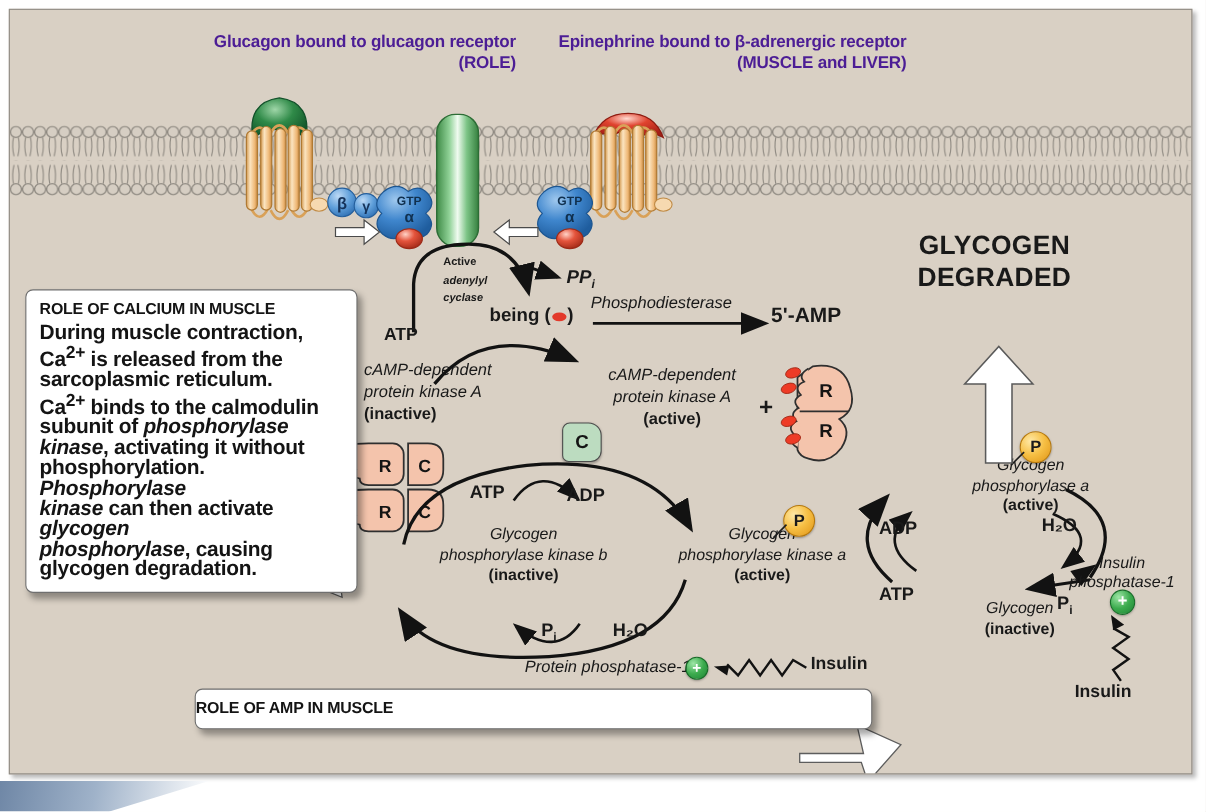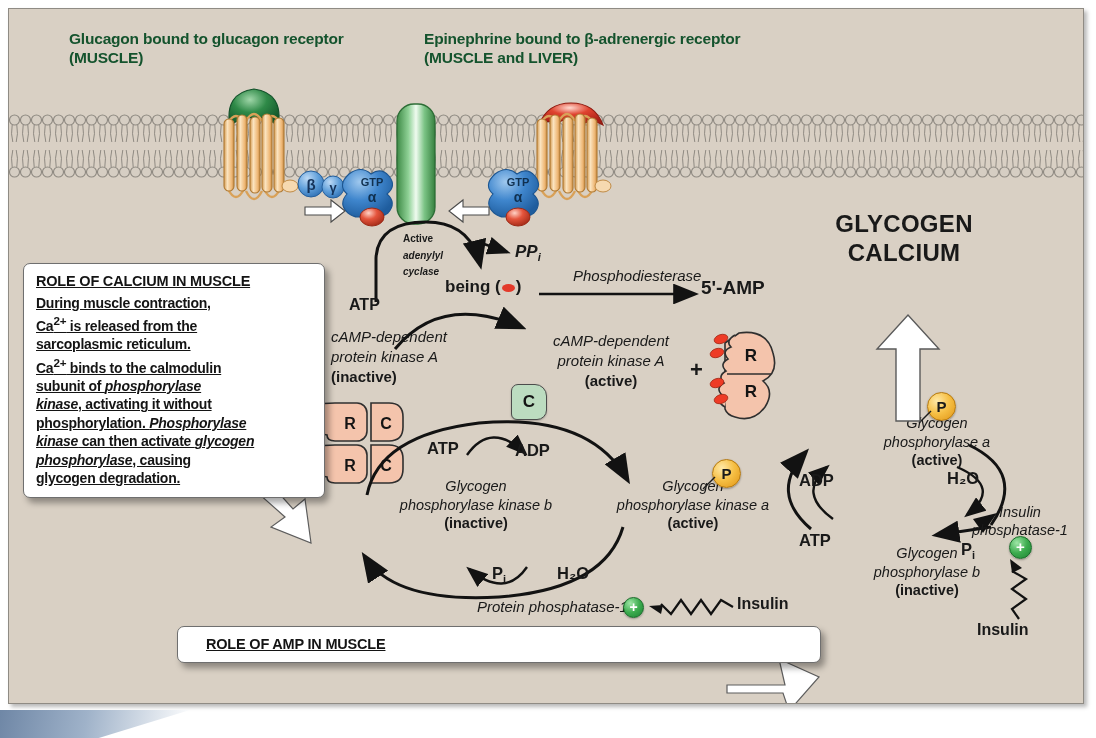--- a/index.html
+++ b/index.html
@@ -7,38 +7,37 @@
   #stage{
     position:relative;width:1096px;height:738px;overflow:hidden;background:#ffffff;
   }
   #panel{
     position:absolute;left:8px;top:8px;width:1074px;height:694px;
     background:#d9d0c4;border:1px solid #8f8b84;
     box-shadow:3px 3px 4px rgba(0,0,0,.28);
     overflow:hidden;
   }
   .ttl{
-    position:absolute;text-align:left;color:#14532d;font-weight:bold;
+    position:absolute;text-align:right;color:#4c1d95;font-weight:bold;
     font-size:15.5px;line-height:19px;letter-spacing:-0.2px;
   }
   
   #membrane{position:absolute;left:0;top:105px;width:1074px;height:64px;}
   
   .t{position:absolute;color:#191919;white-space:nowrap;}
   .bold{font-weight:bold;}
   .ital{font-style:italic;}
   
   .callout{
     position:absolute;background:#ffffff;border:1px solid #6f6f6f;border-radius:7px;
     box-shadow:4px 5px 6px rgba(0,0,0,.35);
     color:#141414;
-    text-decoration:underline;
   }
   .callout .hd{font-weight:bold;font-size:14.5px;letter-spacing:-.2px;}
-  .callout .bd{font-weight:bold;font-size:14px;line-height:18.4px;letter-spacing:-.25px;}
+  .callout .bd{font-weight:bold;font-size:19px;line-height:18.4px;letter-spacing:-.25px;}
   .callout .bd i{font-style:italic;}
   
   .pcirc{
     position:absolute;border-radius:50%;
     background:radial-gradient(circle at 33% 30%, #ffe9a8 0%, #f6bf44 48%, #e09415 100%);
     border:1px solid #b5780d;
     color:#1a1a1a;font-weight:bold;text-align:center;
     box-shadow:0 1px 2px rgba(0,0,0,.35);
   }
   .plus{
@@ -61,21 +60,21 @@
   }
 </style>
 </head>
 <body>
 
 <div id="stage">
  <div id="panel">
 
   <div class="ttl" style="left:60px;top:20px;width:400px;">
     <div>Glucagon bound to glucagon receptor</div>
-    <div>(MUSCLE)</div>
+    <div>(ROLE)</div>
   </div>
   <div class="ttl" style="left:415px;top:20px;width:400px;">
     <div>
       <span>Epinephrine bound to β-adrenergic receptor</span>
     </div>
     <div>(MUSCLE and LIVER)</div>
   </div>
 
   <svg id="membrane" width="1074" height="64">
     <defs>
@@ -230,21 +229,21 @@
 
   <div class="t bold" style="left:506px;top:233px;font-size:17px;font-style:italic;">
     <span>PP</span><sub style="font-size:11px;">i</sub>
   </div>
 
   <div class="t bold" style="left:436px;top:268px;font-size:17px;">
     <span>being</span>
     <span style="font-size:17px;">(</span><span style="display:inline-block;width:13px;height:8px;border-radius:50%;background:#e3392a;vertical-align:middle;margin:0 1px;"></span><span style="font-size:17px;">)</span>
   </div>
 
-  <div class="t ital" style="left:528px;top:258px;font-size:15px;margin-left:36px;">Phosphodiesterase</div>
+  <div class="t ital" style="left:528px;top:258px;font-size:15px;">Phosphodiesterase</div>
   <svg width="180" height="20" style="left:530px;top:278px;">
     <path d="M0 7 L155 7" stroke="#121212" stroke-width="2.6" fill="none" marker-end="url(#ah)"></path>
   </svg>
   <div class="t bold" style="left:692px;top:268px;font-size:19px;">5'-AMP</div>
 
   <div class="t ital" style="left:322px;top:318px;font-size:15px;line-height:20px;text-align:left;">
     <div>cAMP-dependent</div>
     <div>protein kinase A</div>
     <div class="bold" style="font-style:normal;">(inactive)</div>
   </div>
@@ -375,36 +374,35 @@
     <div>Insulin</div>
     <div>phosphatase-1</div>
   </div>
 
   <div class="t bold" style="left:952px;top:531px;font-size:16.5px;">
     <span>P</span><sub style="font-size:11px;">i</sub>
   </div>
 
   <div class="t ital" style="left:828px;top:535px;width:180px;text-align:center;font-size:14.5px;line-height:18.5px;">
     <div>Glycogen</div>
-    <div>phosphorylase b</div>
     <div class="bold" style="font-style:normal;">(inactive)</div>
   </div>
 
   <div class="plus" style="left:1000px;top:527px;width:21px;height:21px;font-size:15px;line-height:20px;">
     <span>+</span>
   </div>
   <svg width="30" height="70" style="left:996px;top:548px;">
     <path d="M14 62 L7 52 L21 42 L7 32 L21 22 L7 14" fill="none" stroke="#121212" stroke-width="2.2"></path>
     <path d="M7 16 L5 2 L17 11 Z" fill="#121212"></path>
   </svg>
   <div class="t bold" style="left:968px;top:612px;font-size:16px;">Insulin</div>
 
   <div class="t bold" style="left:790px;top:200px;width:210px;text-align:center;font-size:24px;line-height:29px;letter-spacing:.3px;white-space:normal;">
     <div>GLYCOGEN</div>
-    <div>CALCIUM</div>
+    <div>DEGRADED</div>
   </div>
   <svg width="90" height="120" style="left:860px;top:302px;">
     <path d="M27 110 L27 38 L8 38 L39 4 L70 38 L51 38 L51 110 Z" fill="#ffffff" stroke="#5a5a5a" stroke-width="1.4"></path>
   </svg>
 
   <svg width="180" height="120" style="left:232px;top:448px;">
     <path d="M0 18 L18 14 L52 52 L64 42 L70 86 L30 70 L44 60 L8 28 Z" fill="#ffffff" stroke="#5d5d5d" stroke-width="1.2"></path>
   </svg>
   <div class="callout" style="left:14px;top:254px;width:276px;padding:9px 12px 10px 12px;">
     <div class="hd">ROLE OF CALCIUM IN MUSCLE</div>
@@ -418,19 +416,19 @@
       phosphorylation. <i>Phosphorylase</i><br>
       <i>kinase</i> can then activate <i>glycogen</i><br>
       <i>phosphorylase</i>, causing<br>
       glycogen degradation.
     </div>
   </div>
 
   <svg width="180" height="90" style="left:718px;top:628px;">
     <path d="M0 48 L58 48 L52 22 L92 40 L62 74 L56 56 L0 56 Z" fill="#ffffff" stroke="#5d5d5d" stroke-width="1.2"></path>
   </svg>
-  <div class="callout" style="left:168px;top:617px;width:600px;padding:9px 14px 10px 28px;">
+  <div class="callout" style="left:168px;top:617px;width:600px;padding:9px 14px 10px 0;">
     <div class="hd">ROLE OF AMP IN MUSCLE</div>
   </div>
 
  </div>
  <div id="bottomtab"></div>
 </div>
 
 </body></html>

